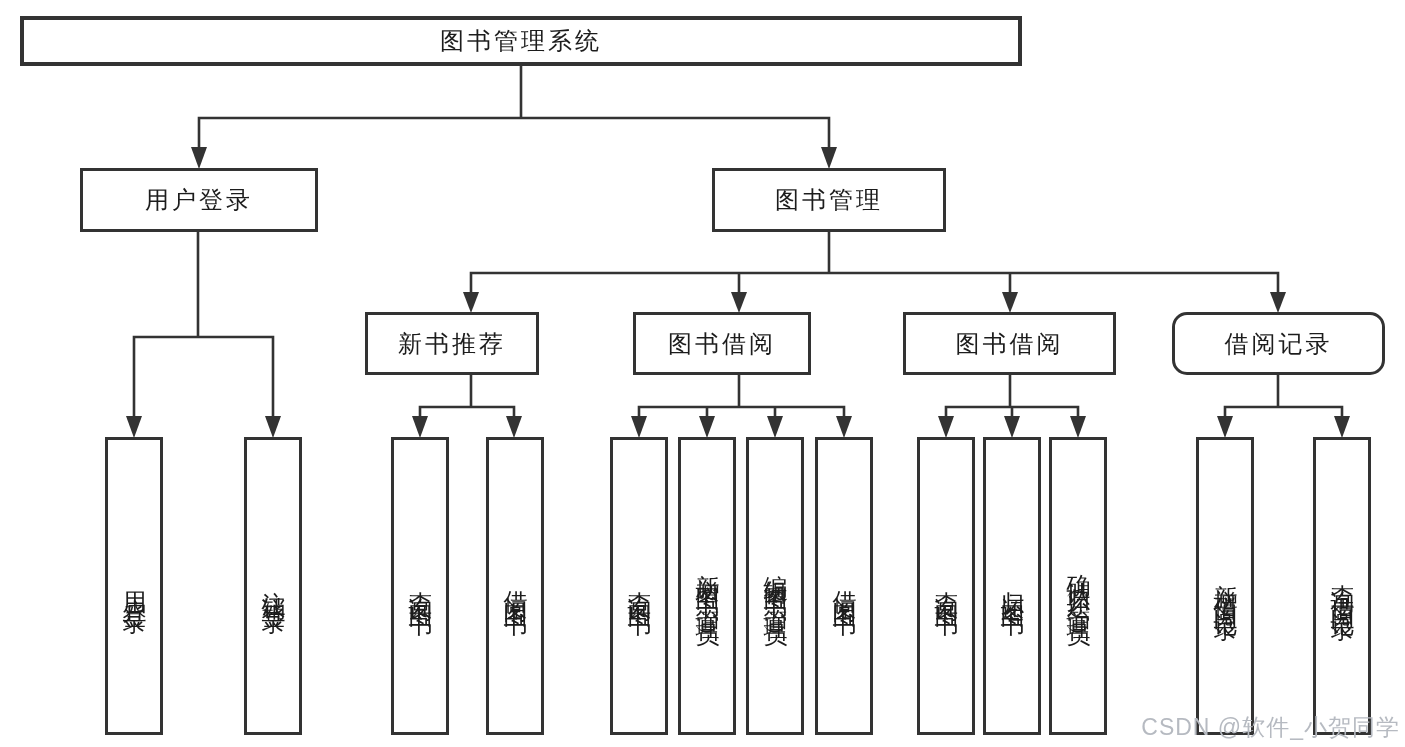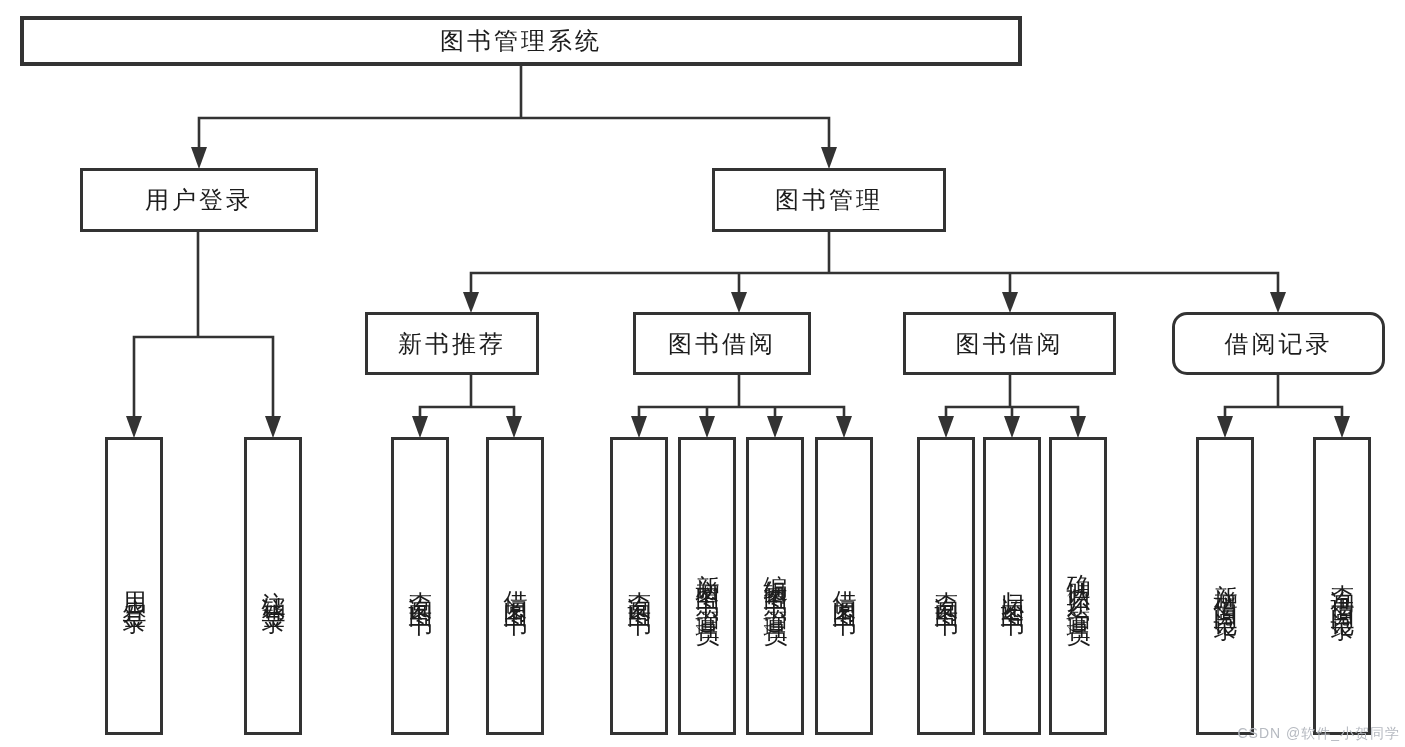--- a/index.html
+++ b/index.html
@@ -44,21 +44,21 @@
     writing-mode: vertical-rl;
     text-orientation: mixed;
     letter-spacing: 7px;
     white-space: normal;
     line-height: 1.2;
   }
   .watermark {
     position: absolute;
     right: 5px;
     bottom: 4px;
-    font-size: 14px;
+    font-size: 23px;
     letter-spacing: 1px;
     color: #b6bac1;
     z-index: 5;
     white-space: nowrap;
   }
 </style>
 </head>
 <body>
 
 <div class="canvas">

